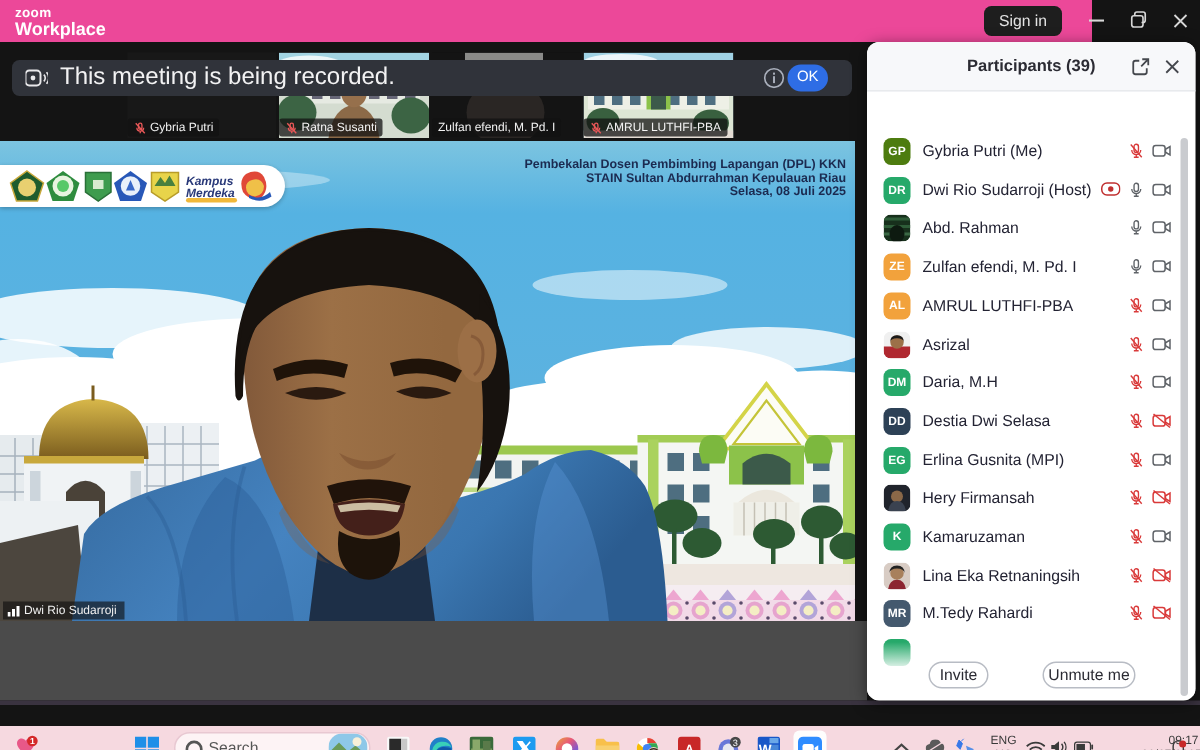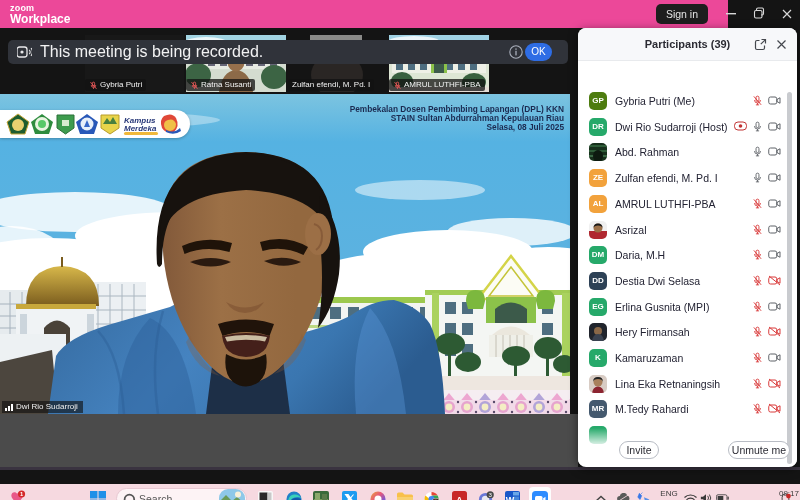--- a/index.html
+++ b/index.html
@@ -690,21 +690,21 @@
             </svg>
           </div>
         </div>
         <div class="prow" style="top:394.09999999999997px">
           <div class="pava" style="background:#26a96a"></div>
         </div>
       </div>
     <div id="fade"></div>
     <div id="scrollbar"></div>
     <div class="pbtn" style="left:41px;width:40px;">Invite</div>
-    <div class="pbtn" style="left:117px;width:62px;margin-left:33px;">Unmute me</div>
+    <div class="pbtn" style="left:117px;width:62px;">Unmute me</div>
   </div>
 
   <div id="taskbar">
  <svg class="tico" style="left:10px;top:6px" width="18" height="18" viewBox="0 0 18 18">
         <path d="M8 15 C4 11.5 1.5 9 1.5 6.2 C1.5 4 3.2 2.6 5 2.6 C6.3 2.6 7.4 3.3 8 4.3 C8.6 3.3 9.7 2.6 11 2.6 C12.8 2.6 14.5 4 14.5 6.2 C14.5 9 12 11.5 8 15 Z" fill="#e85888"></path>
         <circle cx="13" cy="4.5" r="4" fill="#d42828"></circle>
         <text x="13" y="7" font-size="6.5" fill="#fff" text-anchor="middle" font-weight="bold" font-family="Liberation Sans">1</text>
       </svg>
  <svg class="tico" style="left:90px" width="15" height="15" viewBox="0 0 15 15">
         <rect x="0" y="0" width="7" height="7" fill="#1e8fe8"></rect>

